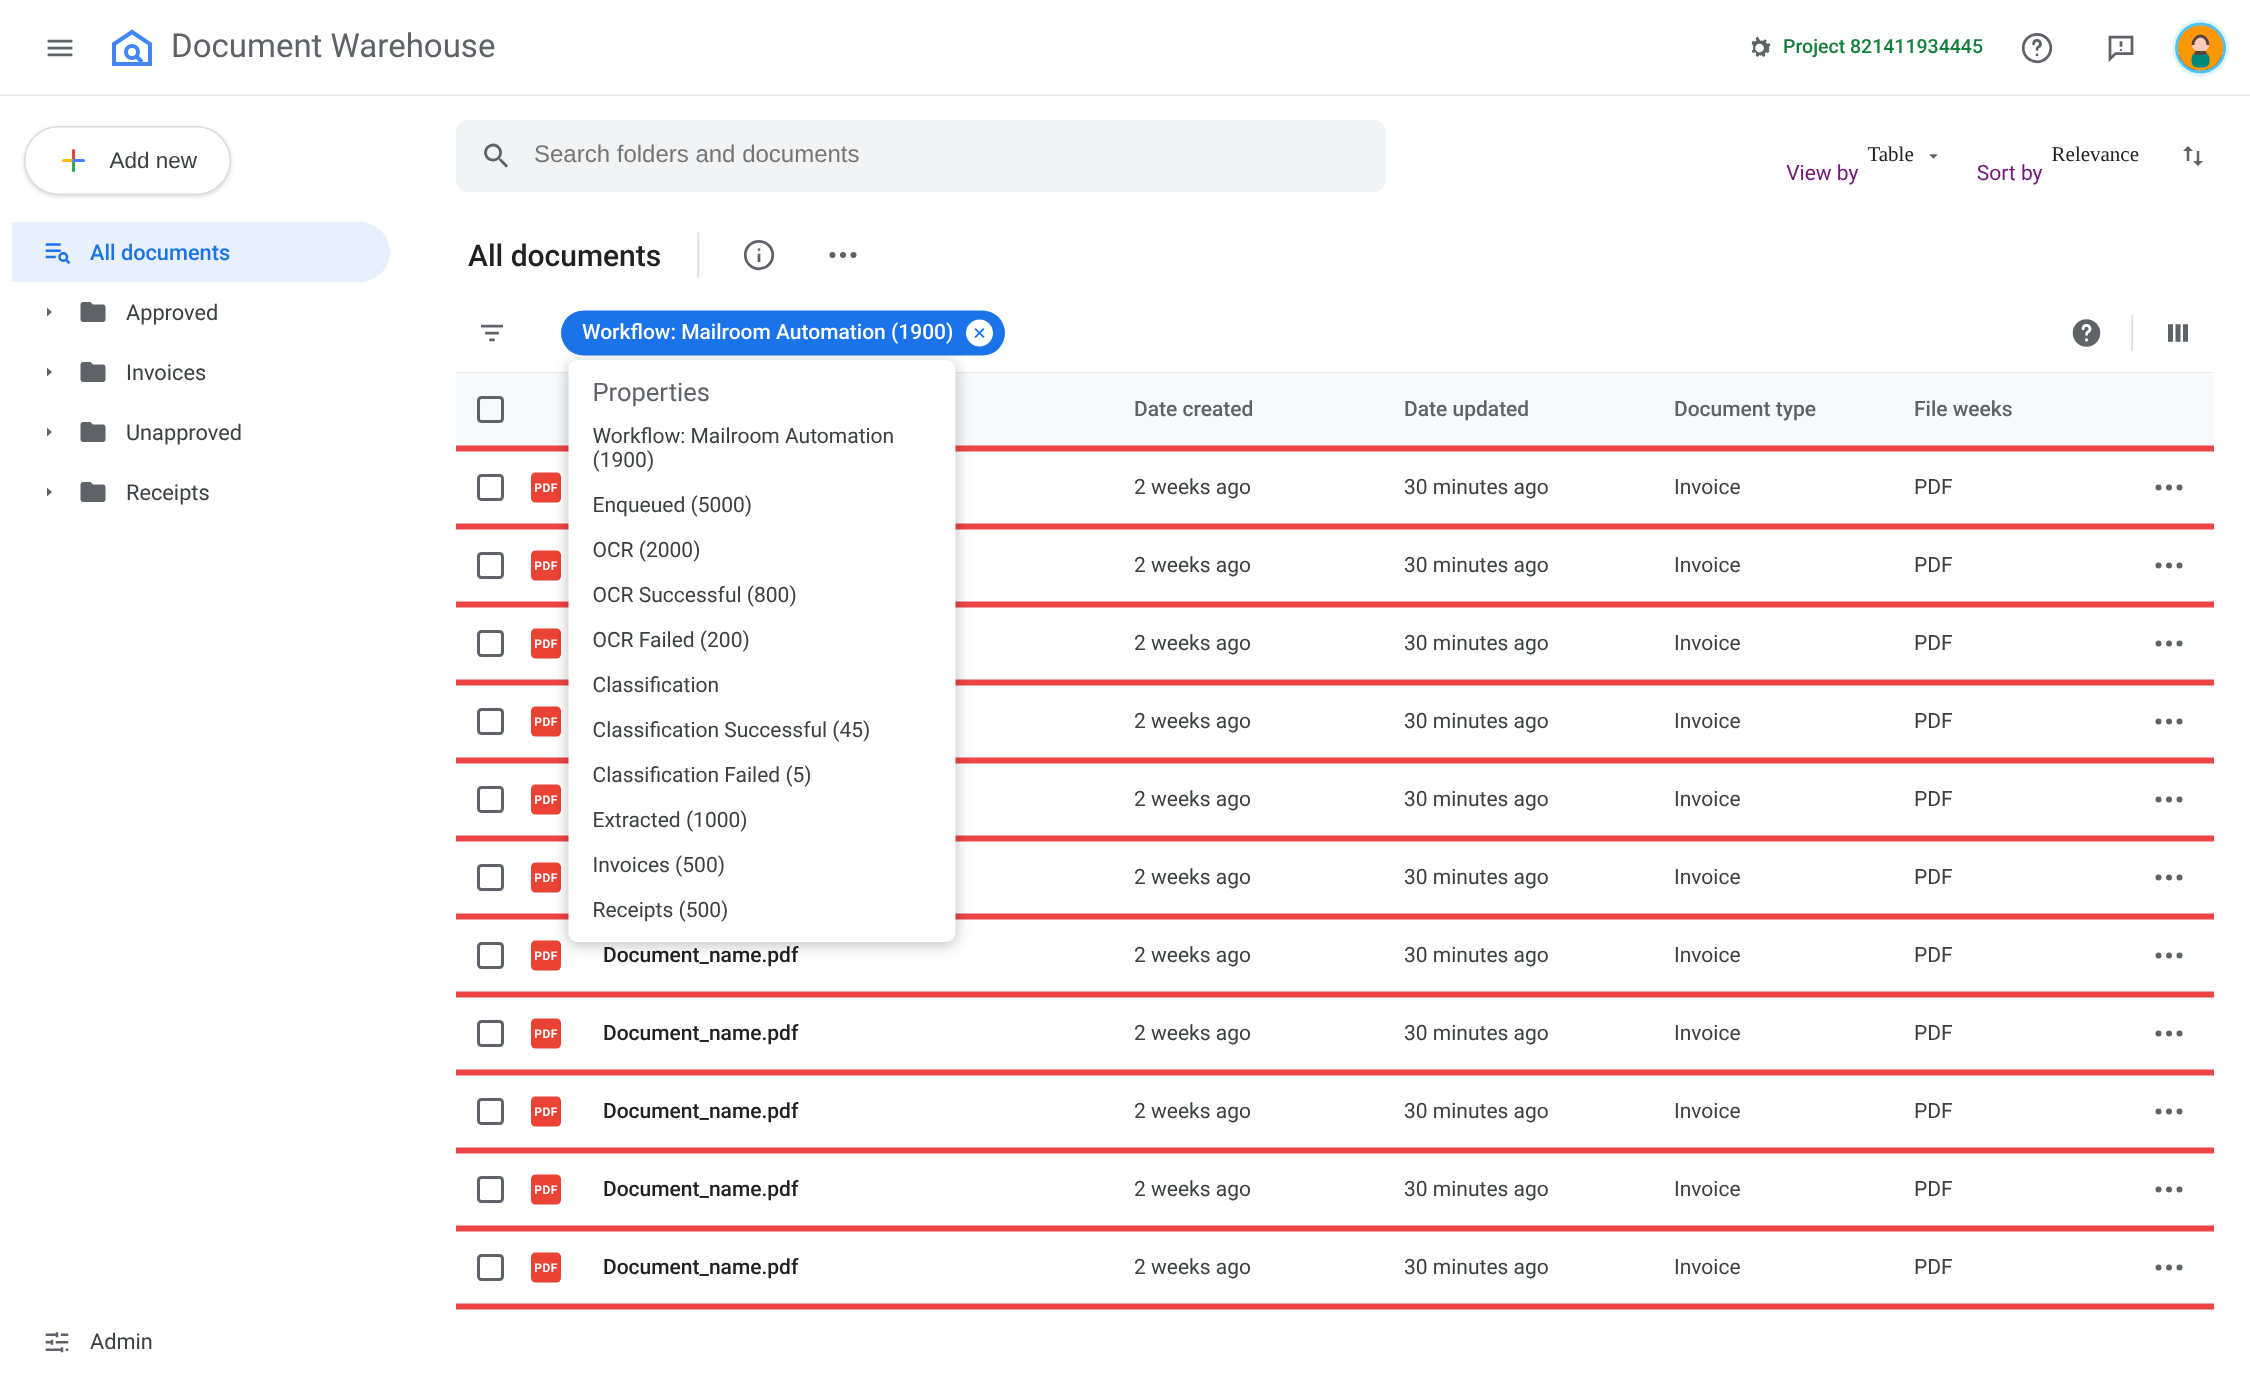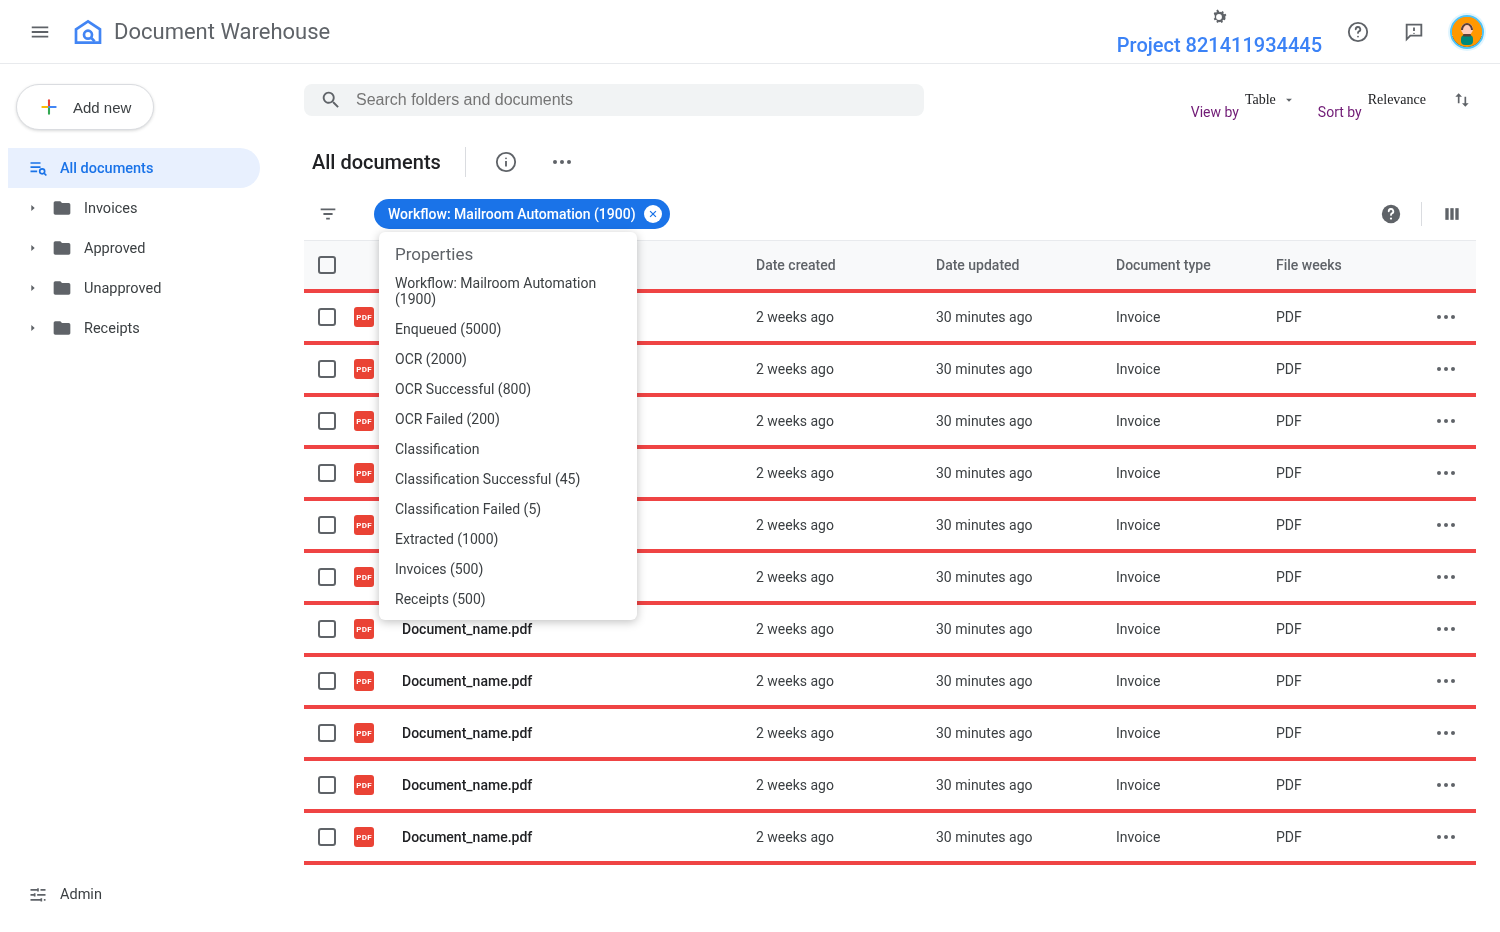--- a/index.html
+++ b/index.html
@@ -4,35 +4,35 @@
 <style>
 * { box-sizing: border-box; margin: 0; padding: 0; }
 body { font-family: 'Google Sans', Roboto, Arial, sans-serif; font-size: 14px; color: #3c4043; background: #fff; }
 .topbar { display: flex; align-items: center; height: 64px; padding: 0 16px; border-bottom: 1px solid #e8eaed; }
 .hamburger { width: 48px; height: 48px; display: flex; align-items: center; justify-content: center; border-radius: 50%; cursor: pointer; }
 .logo-wrap { display: flex; align-items: center; gap: 10px; margin-left: 8px; }
 .app-title { font-size: 22px; color: #5f6368; font-weight: 400; }
 .top-spacer { flex: 1; }
 .top-right { display: flex; align-items: center; gap: 16px; }
 .icon-btn { width: 40px; height: 40px; display: flex; align-items: center; justify-content: center; border-radius: 50%; cursor: pointer; color: #5f6368; }
-.project { display:flex; align-items:center; gap:6px; font-size: 20px; color:#3b82f6; font-weight:500;flex-direction:column;}
+.project { display:flex; align-items:center; gap:6px; font-size: 13px; color:#15803d; font-weight:500;}
 .avatar { width: 34px; height: 34px; border-radius: 50%; background: linear-gradient(#ff8a00 0 60%, #fff 60% 65%, #333 65% 100%); border: 2px solid #4fc3f7; box-shadow: 0 0 0 2px #e1f5fe; display:flex;align-items:center;justify-content:center;}
 .layout { display: flex; height: calc(100vh - 64px); }
 .sidebar { width: 280px; padding: 16px 8px; display:flex; flex-direction:column; }
 .add-new { display: flex; align-items: center; gap: 14px; background: #fff; border: 1px solid #dadce0; border-radius: 28px; padding: 12px 22px; font-size: 15px; font-weight: 500; color:#3c4043; box-shadow: 0 1px 3px rgba(60,64,67,.2); cursor:pointer; width:fit-content; margin: 4px 0 18px 8px;}
 .plus-icon { position:relative; width:20px; height:20px;}
 .nav-item { display:flex; align-items:center; gap:12px; height:40px; padding:0 16px 0 20px; border-radius: 0 20px 20px 0; cursor:pointer; font-size:14.5px; color:#3c4043; margin-right:12px; }
 .nav-item.active { background:#e8f0fe; color:#1a73e8; font-weight:500; }
 .nav-item .chevron { width:10px; height:10px; fill:#5f6368; margin-right:2px; }
 .folder-icon { width:20px; height:20px; fill:#5f6368; }
 .sidebar-spacer { flex:1; }
 .admin-row { display:flex; align-items:center; gap:12px; padding:12px 20px; cursor:pointer; font-size:14.5px;}
 .main { flex:1; padding: 16px 24px 0 24px; overflow:auto; position:relative;}
 .toolbar-row { display:flex; align-items:center; gap:24px; }
-.search-box { display:flex; align-items:center; background:#f1f3f4; border-radius:8px; height:32px; width:620px; padding:0 16px; gap:14px; }
+.search-box { display:flex; align-items:center; background:#f1f3f4; border-radius:8px; height:48px; width:620px; padding:0 16px; gap:14px; }
 .search-box input { border:none; background:transparent; outline:none; font-size:16px; width:100%; color:#5f6368; }
 .view-sort { margin-left:auto; display:flex; align-items:center; gap:22px; font-size:14px; }
 .vs-pair { display:flex; align-items:center; gap:6px; cursor:pointer;}
 .vs-label { color:#701a75;margin-top:24px; }
 .vs-value { color:#202124; font-weight:500;font-family:Liberation Serif, serif;}
 .heading-row { display:flex; align-items:center; gap:24px; margin:26px 0 14px 8px; }
 .page-title { font-size:20px; font-weight:500; color:#202124;}
 .vdiv { width:1px; height:30px; background:#dadce0; }
 .filter-row { display:flex; align-items:center; gap:30px; padding: 6px 8px 10px 8px; position:relative;}
 .chip { display:flex; align-items:center; gap:8px; background:#1a73e8; color:#fff; border-radius:16px; height:30px; padding:0 8px 0 14px; font-size:14px; font-weight:500; cursor:pointer;}
@@ -125,30 +125,30 @@
       <span>All documents</span>
     </div>
     <div id="folder-nav">
         <div class="nav-item">
           <svg class="chevron" width="12" height="12" viewBox="0 0 24 24" fill="#5f6368">
             <path d="M8 5l8 7-8 7z"></path>
           </svg>
   <svg class="folder-icon" width="20" height="20" viewBox="0 0 24 24" fill="#5f6368">
             <path d="M10 4H4c-1.1 0-2 .9-2 2v12c0 1.1.9 2 2 2h16c1.1 0 2-.9 2-2V8c0-1.1-.9-2-2-2h-8l-2-2z"></path>
           </svg>
-  <span>Invoices</span>
+  <span>Approved</span>
         </div>
         <div class="nav-item">
           <svg class="chevron" width="12" height="12" viewBox="0 0 24 24" fill="#5f6368">
             <path d="M8 5l8 7-8 7z"></path>
           </svg>
   <svg class="folder-icon" width="20" height="20" viewBox="0 0 24 24" fill="#5f6368">
             <path d="M10 4H4c-1.1 0-2 .9-2 2v12c0 1.1.9 2 2 2h16c1.1 0 2-.9 2-2V8c0-1.1-.9-2-2-2h-8l-2-2z"></path>
           </svg>
-  <span>Approved</span>
+  <span>Invoices</span>
         </div>
         <div class="nav-item">
           <svg class="chevron" width="12" height="12" viewBox="0 0 24 24" fill="#5f6368">
             <path d="M8 5l8 7-8 7z"></path>
           </svg>
   <svg class="folder-icon" width="20" height="20" viewBox="0 0 24 24" fill="#5f6368">
             <path d="M10 4H4c-1.1 0-2 .9-2 2v12c0 1.1.9 2 2 2h16c1.1 0 2-.9 2-2V8c0-1.1-.9-2-2-2h-8l-2-2z"></path>
           </svg>
   <span>Unapproved</span>
         </div>

